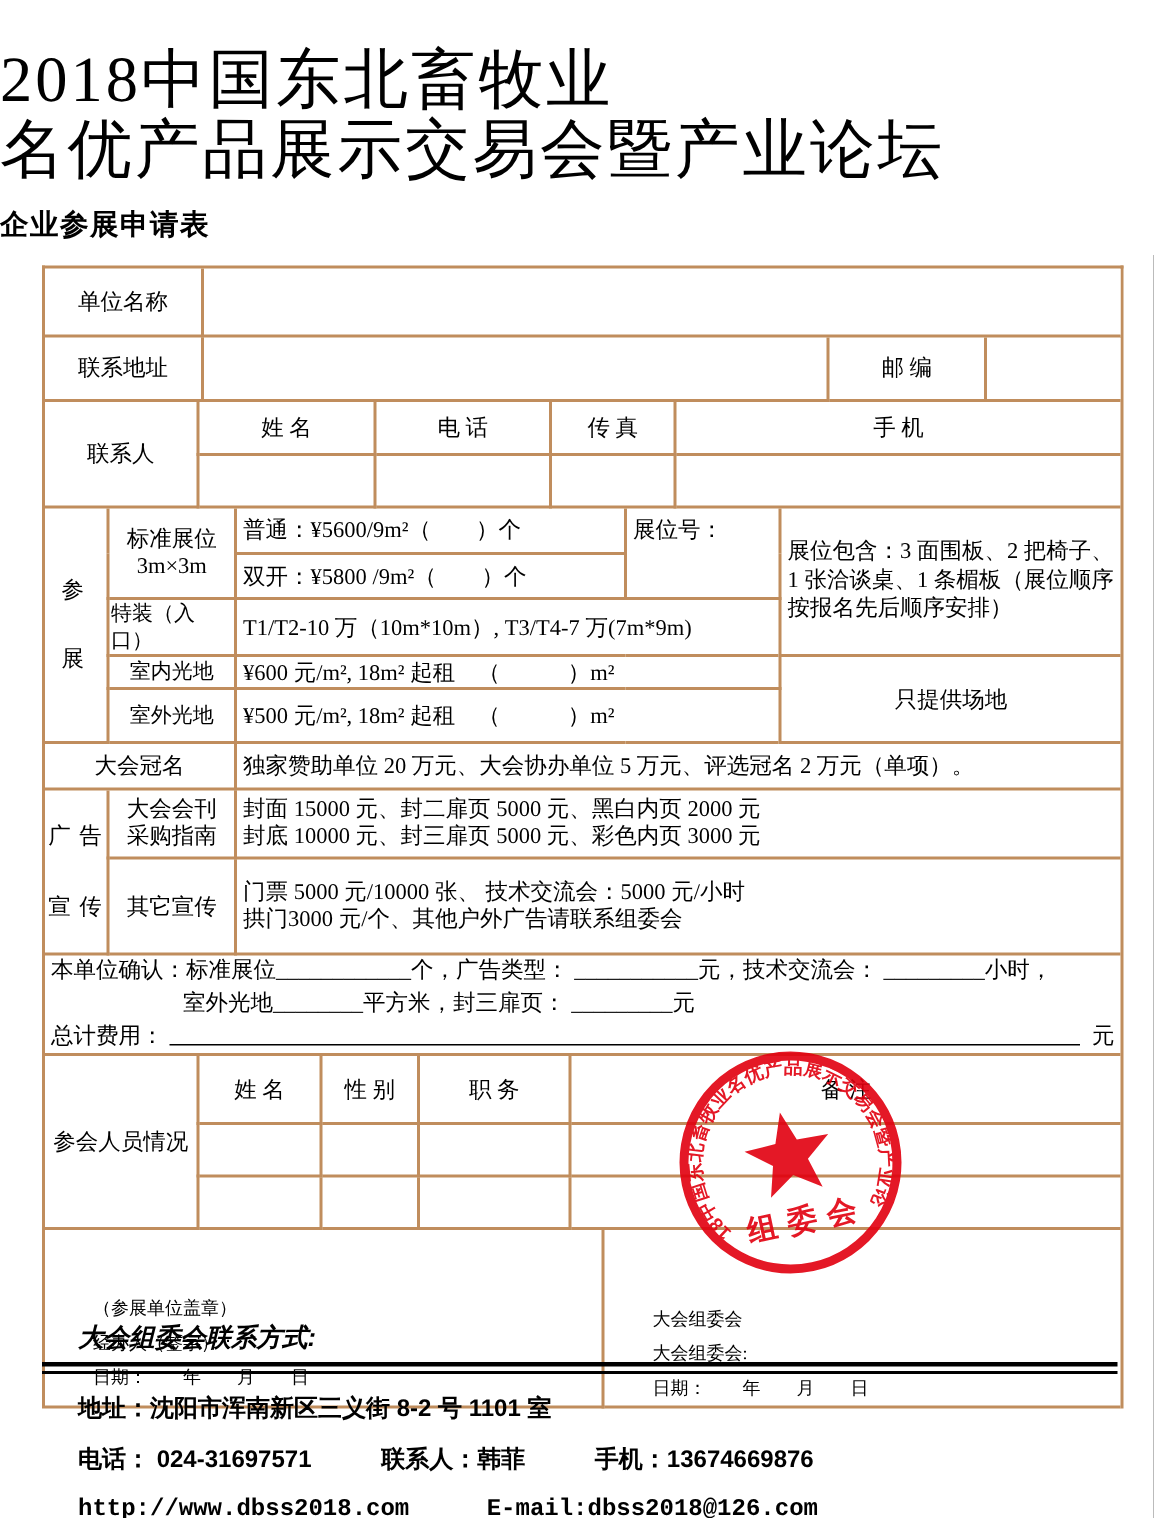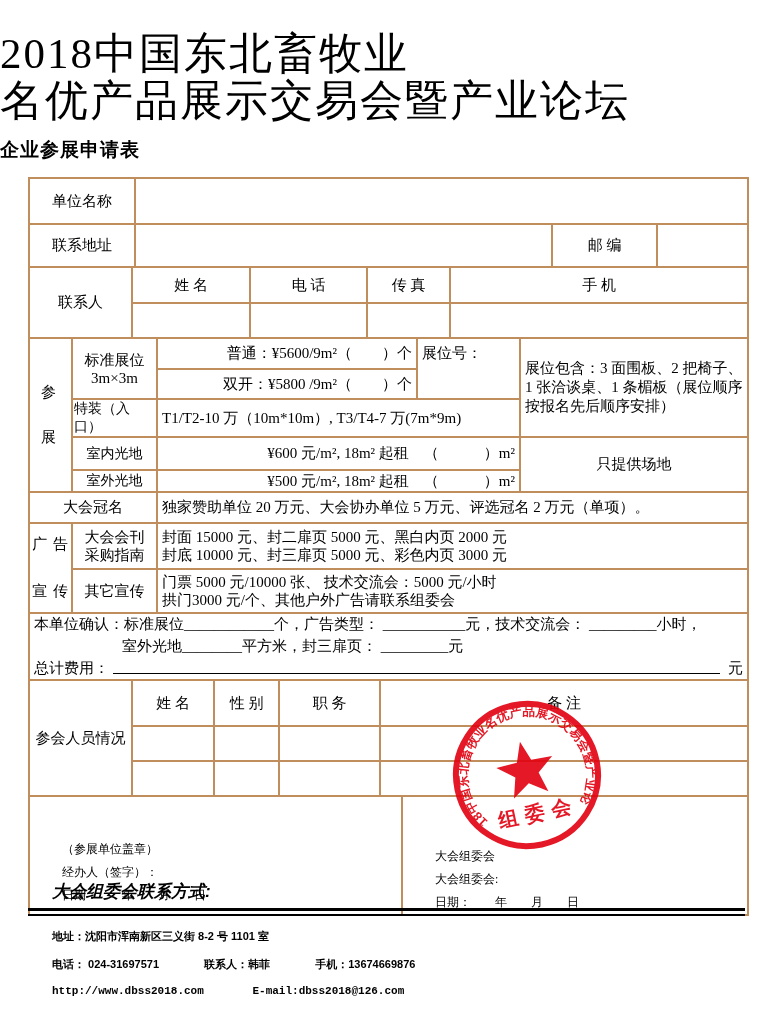--- a/index.html
+++ b/index.html
@@ -24,21 +24,21 @@
   table.band{border-collapse:collapse;table-layout:fixed;width:717px;}
   .band td{
     border:0 solid var(--ln);
     border-right-width:2px;border-bottom-width:2px;
     border-right-style:solid;border-bottom-style:solid;
     padding:0 4px;font-size:15px;overflow:hidden;vertical-align:middle;
   }
   .band td.er{border-right:none;}
   .c{text-align:center;}
   .pl8{padding-left:8px;}
-  .pl28{padding-left:28px;text-align:right;}
+  .pl28{padding-left:28px;}
   .small{font-size:13px;line-height:1.25;}
   .twoline div{line-height:1.2;}
   .vlabel{display:flex;flex-direction:column;align-items:center;justify-content:space-evenly;}
   .vlabel span{letter-spacing:4px;}
   .h120{height:118px;}
   .h84{height:84px;}
   .fill{background:#fff;}
   
   .confirm-cell{padding:4px 6px 2px 6px;line-height:1.45;}
   .confirm-l2{padding-left:88px;}
@@ -55,21 +55,21 @@
   .stamp .ringtext{fill:var(--red);font-size:12.5px;font-weight:bold;
          font-family:"Liberation Sans","DejaVu Sans",sans-serif;letter-spacing:.2px;}
   .stamp .star{fill:var(--red);}
   .stamp .seal-center{fill:var(--red);font-size:20px;font-weight:bold;letter-spacing:7px;
          font-family:"Liberation Sans","DejaVu Sans",sans-serif;}
   
   .footer{position:absolute;left:0;top:880px;width:769px;
           font-family:"Liberation Sans","DejaVu Sans",sans-serif;}
   .f-heading{margin-left:52px;font-size:17px;font-weight:bold;font-style:italic;}
   .f-rule{margin:5px 24px 0 28px;height:3px;border-top:3px solid #000;border-bottom:2px solid #000;}
-  .f-line{margin-left:52px;margin-top:13px;font-size:11px;font-weight:bold;}
+  .f-line{margin-left:52px;margin-top:13px;font-size:16px;font-weight:bold;}
   .f-line span{margin-right:42px;}
   .f-mono{font-family:"Liberation Mono","DejaVu Sans Mono",monospace;font-weight:bold;}
 </style>
 </head>
 <body>
 
 <div class="page">
 
   <div class="titles">
     <div class="title">2018中国东北畜牧业</div>
@@ -158,26 +158,26 @@
         <td rowspan="2" style="vertical-align:top;padding-top:5px;">展位号：</td>
         <td class="er small" rowspan="3">展位包含：3 面围板、2 把椅子、1 张洽谈桌、1 条楣板（展位顺序按报名先后顺序安排）</td>
       </tr>
       <tr style="height:30px">
         <td class="pl28">双开：¥5800 /9m²（　　）个</td>
       </tr>
       <tr style="height:23px">
         <td style="padding:0 1px;font-size:14px;">特装（入口）</td>
         <td class="pl8" colspan="2">T1/T2-10 万（10m*10m）, T3/T4-7 万(7m*9m)</td>
       </tr>
-      <tr style="height:33px">
+      <tr style="height:22px">
         <td class="c" style="font-size:14px;">室内光地</td>
         <td class="pl28" colspan="2">¥600 元/m², 18m² 起租　（　　　）m²</td>
         <td class="c er" rowspan="2">只提供场地</td>
       </tr>
-      <tr style="height:22px">
+      <tr style="height:36px">
         <td class="c" style="font-size:14px;">室外光地</td>
         <td class="pl28" colspan="2">¥500 元/m², 18m² 起租　（　　　）m²</td>
       </tr>
     </tbody>
       </table>
 
     <table class="band">
       <colgroup>
           <col style="width:127px">
           <col style="width:590px">
@@ -206,21 +206,21 @@
         </td>
         <td class="c twoline small">
           <div>大会会刊</div>
           <div>采购指南</div>
         </td>
         <td class="er twoline pl8">
           <div>封面 15000 元、封二扉页 5000 元、黑白内页 2000 元</div>
           <div>封底 10000 元、封三扉页 5000 元、彩色内页 3000 元</div>
         </td>
       </tr>
-      <tr style="height:44px">
+      <tr style="height:64px">
         <td class="c">其它宣传</td>
         <td class="er twoline pl8">
           <div>门票 5000 元/10000 张、 技术交流会：5000 元/小时</div>
           <div>拱门3000 元/个、其他户外广告请联系组委会</div>
         </td>
       </tr>
     </tbody>
       </table>
 
     <table class="band">

